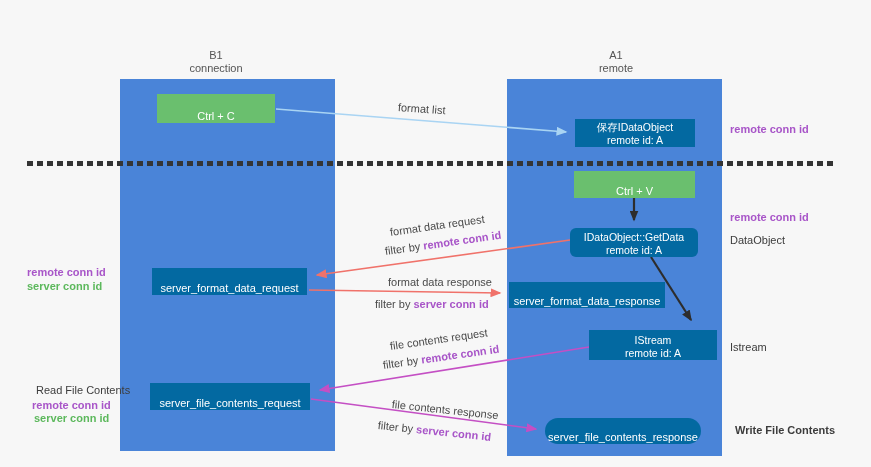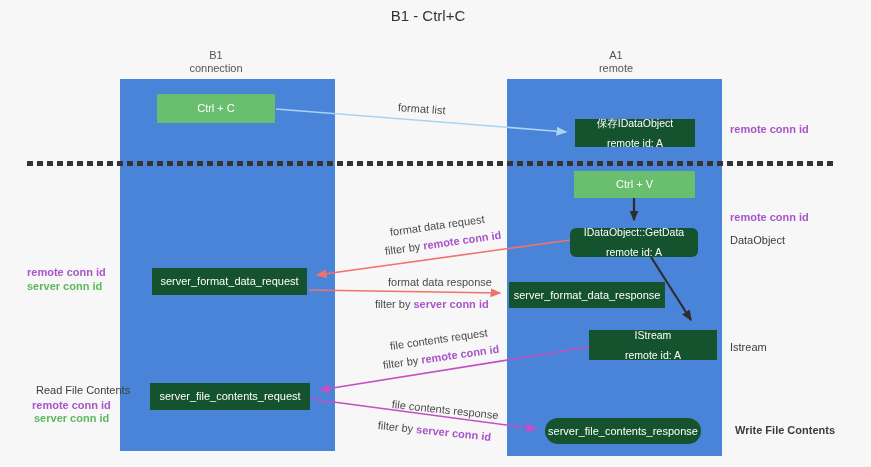--- a/index.html
+++ b/index.html
@@ -7,24 +7,24 @@
   body { font-family:"Liberation Sans", sans-serif; }
   .canvas { position:relative; width:871px; height:467px; background:#f7f7f7; overflow:hidden; }
   .overlay { position:absolute; left:0; top:0; width:871px; height:467px; z-index:3; pointer-events:none; }
 
   .title { position:absolute; left:328px; top:6px; width:200px; text-align:center; z-index:2;
            font-size:15px; color:#333; line-height:19px; }
 
   .col { position:absolute; background:#4a84d8; z-index:1; }
   .col-header { position:absolute; text-align:center; font-size:11px; color:#555; line-height:13px; z-index:2; }
 
-  .node { position:absolute; z-index:4; display:flex; flex-direction:column; align-items:center; justify-content:center;
+  .node { position:absolute; z-index:4; display:flex; flex-direction:column; align-items:center; justify-content:flex-end;
           color:#fff; font-size:11px; text-align:center; line-height:13px; }
   .green-node  { background:#6abf6e; }
-  .orange-node { background:#14532d;gap:7px; }
+  .orange-node { background:#0369a1; }
 
   .divider { position:absolute; left:27px; top:161px; width:806px; height:5px; z-index:5;
              background:repeating-linear-gradient(90deg,#343434 0 6px,transparent 6px 10px); }
 
   .lbl { position:absolute; font-size:11px; color:#4a4a4a; white-space:nowrap; z-index:5; }
   .side { color:#3c3c3c; }
   .purple   { color:#a855c8; font-weight:bold; }
   .greenlbl { color:#5cb85c; font-weight:bold; }
   .gap { margin-left:3px; }
   .tilt-up  { transform:rotate(-8deg); transform-origin:left center; }
@@ -57,21 +57,20 @@
     <line x1="276" y1="109" x2="566" y2="132" stroke="#a9d4f3" stroke-width="1.6" marker-end="url(#m-blue)"></line>
     <line x1="634" y1="198" x2="634" y2="220" stroke="#2d2d2d" stroke-width="2.2" marker-end="url(#m-black)"></line>
     <line x1="651" y1="257" x2="691" y2="320" stroke="#2d2d2d" stroke-width="2.2" marker-end="url(#m-black)"></line>
     <line x1="570" y1="240" x2="317" y2="275" stroke="#f0726a" stroke-width="1.6" marker-end="url(#m-red)"></line>
     <line x1="309" y1="290" x2="500" y2="293" stroke="#f0726a" stroke-width="1.6" marker-end="url(#m-red)"></line>
     <line x1="589" y1="347" x2="320" y2="390" stroke="#c44fc4" stroke-width="1.6" marker-end="url(#m-magenta)"></line>
     <line x1="311" y1="399" x2="536" y2="429" stroke="#c44fc4" stroke-width="1.6" marker-end="url(#m-magenta)"></line>
   </svg>
 
   <div class="title">
-    <div>B1 - Ctrl+C</div>
   </div>
 
   <div class="col-header" style="left:166px; top:49px; width:100px;">
     <div>B1</div>
     <div>connection</div>
   </div>
   <div class="col-header" style="left:566px; top:49px; width:100px;">
     <div>A1</div>
     <div>remote</div>
   </div>

